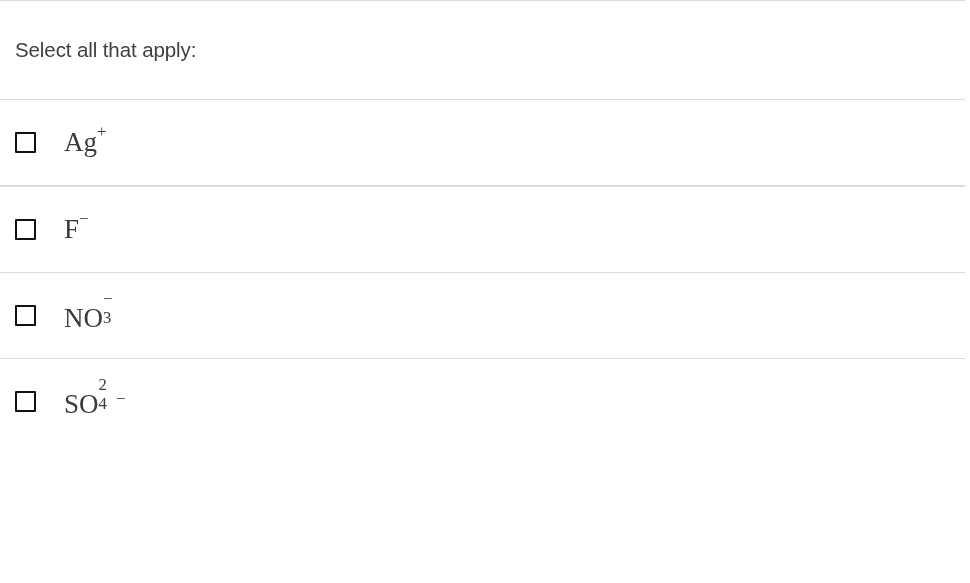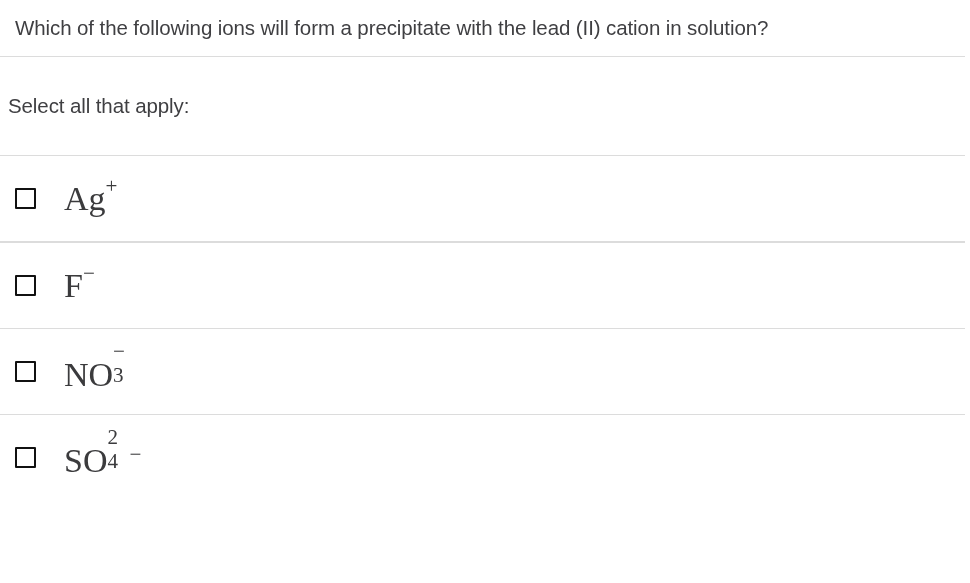--- a/index.html
+++ b/index.html
@@ -41,21 +41,21 @@
     background: #dcdcdc;
     width: 965px;
     margin: 0;
   }
 
   
   .prompt-row {
     height: 98px;
     display: flex;
     align-items: center;
-    padding-left: 8px;
+    padding-left: 15px;
     box-sizing: border-box;
   }
   .prompt-text {
     font-size: 20.5px;
     color: #3f3f42;
     letter-spacing: -0.1px;
   }
 
   
   .option-row {
@@ -71,21 +71,21 @@
     height: 17px;
     border: 2.5px solid #111111;
     background: #ffffff;
     box-sizing: content-box;
     flex: 0 0 auto;
     border-radius: 1px;
   }
   .option-label {
     margin-left: 28px;
     font-family: "Liberation Serif", "DejaVu Serif", serif;
-    font-size: 34px;
+    font-size: 27px;
     color: #3b3b3d;
     line-height: 1;
     white-space: nowrap;
     display: inline-block;
   }
 
   
   .base {
     display: inline-block;
     vertical-align: baseline;
@@ -126,23 +126,20 @@
     position: relative;
     top: -0.52em;
     margin-left: 0.30em;
   }
 </style>
 </head>
 <body>
 
 <div class="quiz">
 
-  <div class="question-header">
-    <span class="question-text">Which of the following ions will form a precipitate with the lead (II) cation in solution?</span>
-  </div>
 
   <div class="divider"></div>
 
   <div class="prompt-row">
     <span class="prompt-text">Select all that apply:</span>
   </div>
 
   <div class="divider"></div>
 
   <div class="option-row">

